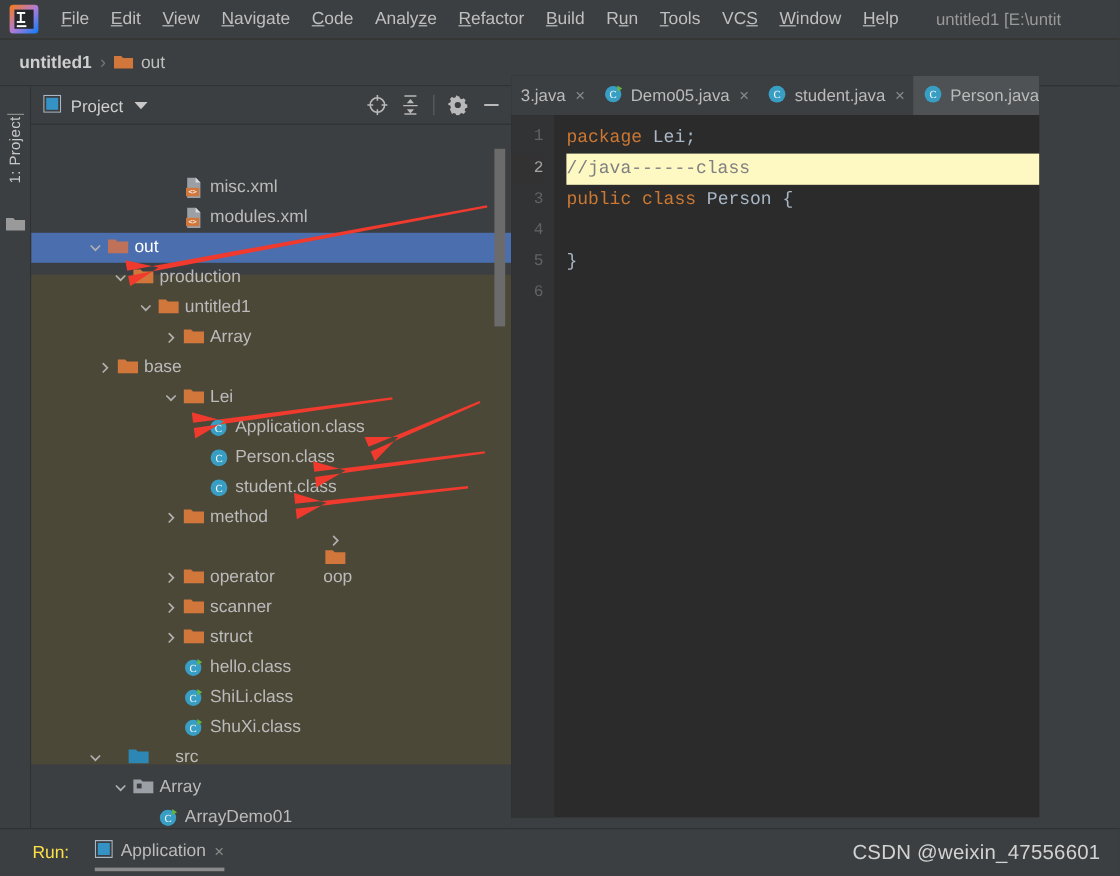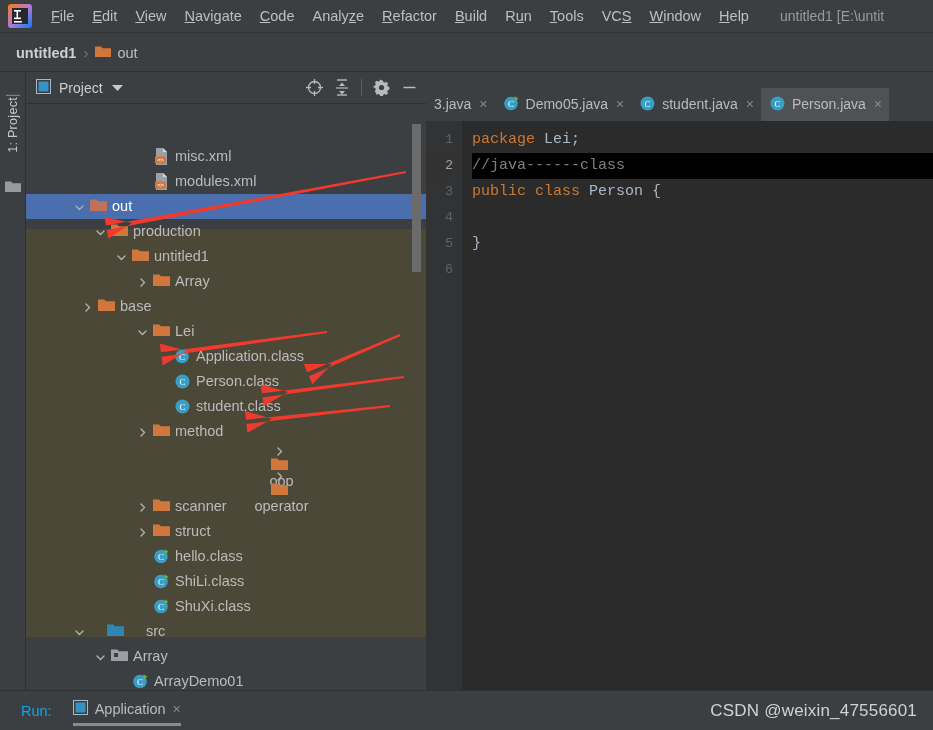--- a/index.html
+++ b/index.html
@@ -86,21 +86,21 @@
   .row .ico { width:17px; height:17px; flex:0 0 auto; margin-right:5px; display:inline-block; }
   .row .lbl { line-height:1; }
 
   .tree-scroll {
     position:absolute; right:5px; top:20px; width:9px; height:148px;
     background:#6b6b6b; border-radius:0;
   }
 
   
   .editor-area {
-    position:absolute; left:426px; top:88px; width:507px; height:618px;
+    position:absolute; left:426px; top:63px; width:440px; height:618px;
     background:#2b2b2b;
   }
   .tabbar {
     height:33px; background:#3c3f41; display:flex; align-items:stretch; overflow:hidden;
   }
   .tab {
     display:flex; align-items:center; padding:0 7px 0 8px; gap:6px;
     font-size:14px; color:#bbbbbb; white-space:nowrap;
     border-bottom:2px solid transparent;
   }
@@ -113,32 +113,32 @@
     font-family:"Liberation Mono", monospace; font-size:13.5px; color:#606366;
     text-align:right; padding-right:9px; padding-top:6px;
   }
   .gutter .ln { height:26px; line-height:26px; }
   .gutter .ln.cur { color:#a4a3a3; background:#323232; }
   .codelines {
     flex:1 1 auto; position:relative; padding-top:6px; padding-left:10px;
     font-family:"Liberation Mono", monospace; font-size:15px;
   }
   .cl { height:26px; line-height:26px; white-space:pre; }
-  .cl.cur { background:#000000; }
+  .cl.cur { background:#fef9c3; }
   .kw { color:#cc7832; }
   .cm { color:#808080; }
   .id { color:#a9b7c6; }
 
   
   .bottombar {
     position:absolute; left:0; top:690px; width:933px; height:40px;
     background:#3c3f41; border-top:1px solid #2f3133;
     display:flex; align-items:center;
   }
-  .run-label { margin-left:21px; color:#0ea5e9; font-size:14.5px; }
+  .run-label { margin-left:27px; color:#fde047; font-size:14.5px; }
   .run-tab {
     margin-left:21px; display:flex; align-items:center; gap:7px;
     position:relative; padding-bottom:3px;
   }
   .run-tab .name { color:#bbbbbb; font-size:14.5px; }
   .run-tab .x { color:#8a8a8a; font-size:14px; }
   .run-underline { position:absolute; left:0; bottom:-5px; height:3px; width:100%; background:#8a8a8a; }
   .watermark {
     margin-left:auto; margin-right:16px; color:#d2d2d2; font-size:17px; letter-spacing:.2px;
   }
@@ -365,21 +365,21 @@
           </div>
           <div class="row" style="padding-left: 111px; flex-direction: column;">
             <span class="arrow"><svg width="11" height="11" viewBox="0 0 11 11">
                 <path d="M4 2l3.5 3.5L4 9" fill="none" stroke="#b0b0b0" stroke-width="1.4" stroke-linecap="round"></path>
               </svg></span>
             <span class="ico"><svg width="17" height="14" viewBox="0 0 17 14">
                 <path d="M0 1.5h6.2l1.7 1.8H17V13H0z" fill="#d1773b"></path>
               </svg></span>
             <span class="lbl">oop</span>
           </div>
-          <div class="row" style="padding-left: 111px; flex-direction: column;">
+          <div class="row" style="padding-left: 111px;">
             <span class="arrow"><svg width="11" height="11" viewBox="0 0 11 11">
                 <path d="M4 2l3.5 3.5L4 9" fill="none" stroke="#b0b0b0" stroke-width="1.4" stroke-linecap="round"></path>
               </svg></span>
             <span class="ico"><svg width="17" height="14" viewBox="0 0 17 14">
                 <path d="M0 1.5h6.2l1.7 1.8H17V13H0z" fill="#d1773b"></path>
               </svg></span>
             <span class="lbl">operator</span>
           </div>
           <div class="row" style="padding-left: 111px;">
             <span class="arrow"><svg width="11" height="11" viewBox="0 0 11 11">

